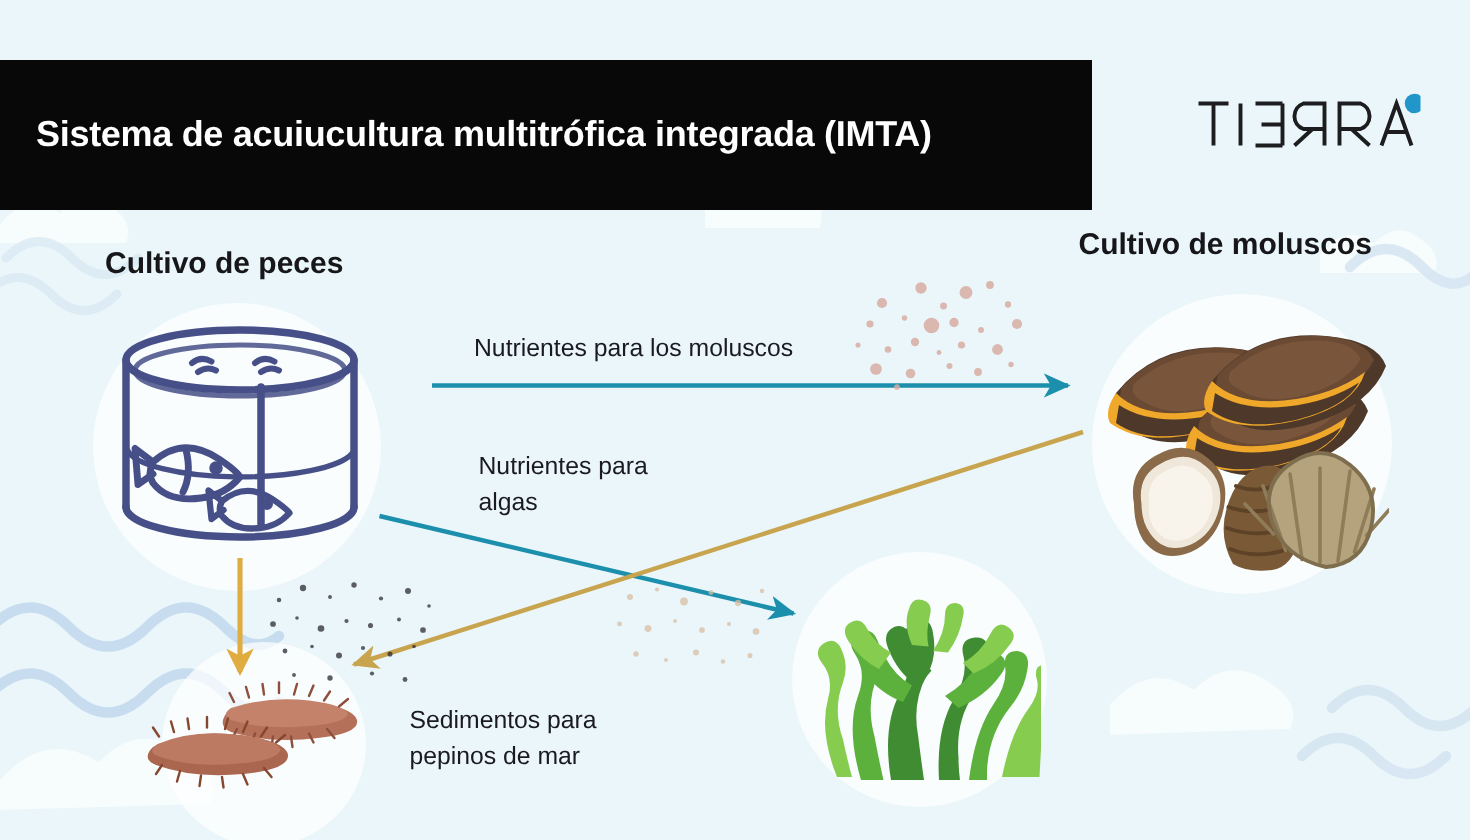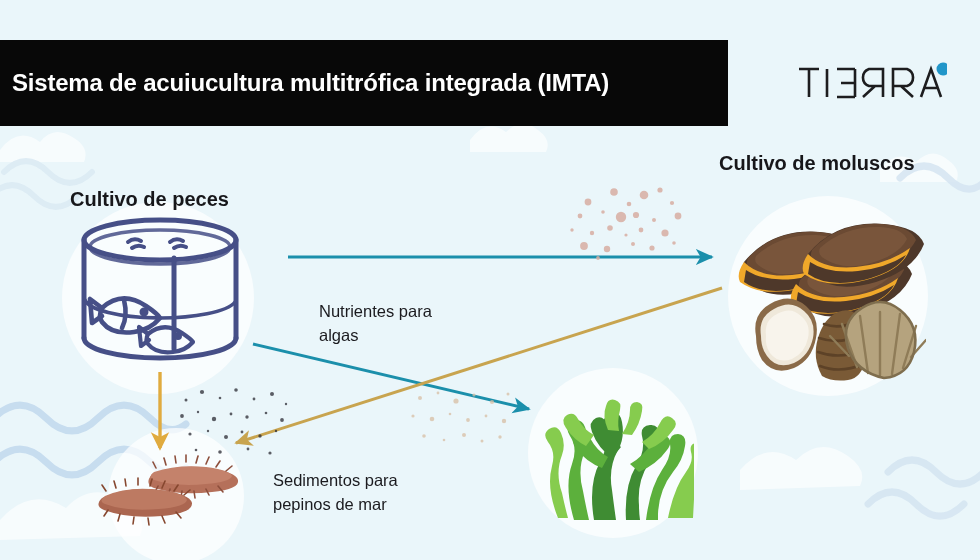--- a/index.html
+++ b/index.html
@@ -29,26 +29,26 @@
     width: 980px; height: 560px;
     pointer-events: none;
   }
 
   
   #title-bar {
     position: absolute;
     left: 0;
     top: 40px;
     width: 728px;
-    height: 86px;
+    height: 100px;
     background: #080808;
     display: flex;
     align-items: center;
     box-sizing: border-box;
-    padding-left: 12px;
+    padding-left: 24px;
   }
   #title-text {
     color: #ffffff;
     font-size: 24px;
     font-weight: bold;
     letter-spacing: -0.2px;
     white-space: nowrap;
     font-family: "Liberation Sans", sans-serif;
   }
 
@@ -63,21 +63,21 @@
 
   
   .node-label {
     position: absolute;
     color: #17171a;
     font-weight: bold;
     font-size: 20px;
     white-space: nowrap;
     font-family: "Liberation Sans", sans-serif;
   }
-  #label-peces   { left: 70px;  top: 188px; }
+  #label-peces   { left: 70px;  top: 165px; }
   #label-moluscos{ left: 719px; top: 152px; }
   #label-algas   { left: 544px; top: 515px; }
 
   
   .flow-label {
     position: absolute;
     color: #1b1b1f;
     font-size: 16.5px;
     line-height: 24px;
     white-space: pre-line;
@@ -442,18 +442,19 @@
         <path d="M52,70 l1,7"></path>
           <path d="M66,68 l3,7"></path>
           <path d="M80,64 l5,6"></path>
       </g>
     </g>
   </svg>
 
   <div class="node-label" id="label-peces">Cultivo de peces</div>
   <div class="node-label" id="label-moluscos">Cultivo de moluscos</div>
 
+  <div class="flow-label" id="flow-moluscos">Nutrientes para los moluscos</div>
   <div class="flow-label" id="flow-algas">Nutrientes para
 algas</div>
   <div class="flow-label" id="flow-sedimentos">Sedimentos para
 pepinos de mar</div>
 
 </div>
 
 </body></html>

